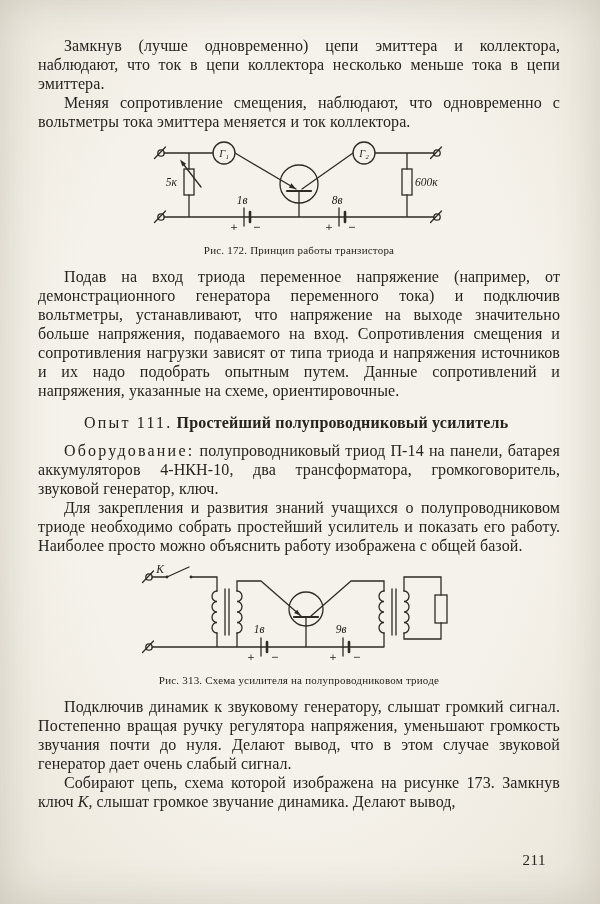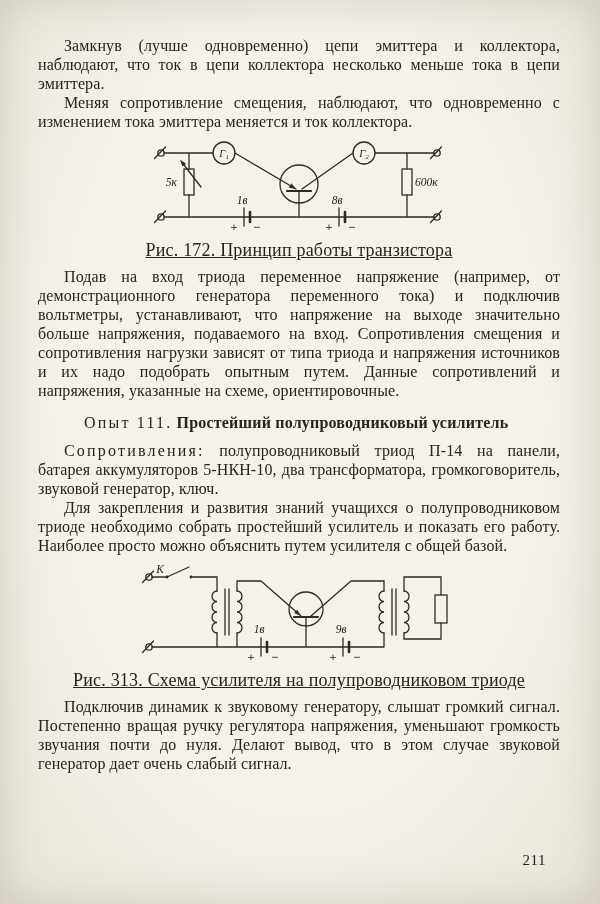--- a/index.html
+++ b/index.html
@@ -28,23 +28,23 @@
   }
   .spaced { letter-spacing: 2.2px; font-family: Liberation Serif, serif; }
   .exp-heading {
     margin: 13px 0 9px;
     padding-left: 46px;
     font-size: 16px;
     line-height: 19px;
     font-weight: normal;
   }
   .exp-heading .title { font-weight: bold; letter-spacing: .2px; text-align: right; }
-  .figure { margin: 8px 0 8px; text-align: center; text-decoration: underline; }
+  .figure { margin: 8px 0 8px; text-align: center; }
   .figure figcaption {
-    font-size: 18px;
+    font-size: 11px;
     line-height: 17px;
     margin-top: 3px;
     letter-spacing: .2px;
     text-align: center;
   }
   .wire { stroke: #2e2b25; stroke-width: 1.3; fill: none; stroke-linecap: round; }
   .arrow { fill: #2e2b25; stroke: none; }
   .dot { fill: #2e2b25; stroke: none; }
   .flbl { font: italic 10.5px "Liberation Serif", "DejaVu Serif", "DejaVu Sans", serif; fill: #26241f; stroke: none; }
   .fval { font: italic 11.5px "Liberation Serif", "DejaVu Serif", "DejaVu Sans", serif; fill: #26241f; stroke: none; }
@@ -56,21 +56,21 @@
     letter-spacing: .5px;
     margin-left: 36px;
   }
 </style>
 </head>
 <body>
 
 <div class="page">
 
   <p class="para">Замкнув (лучше одновременно) цепи эмиттера и коллектора, наблюдают, что ток в цепи коллектора несколько меньше тока в цепи эмиттера.</p>
-  <p class="para">Меняя сопротивление смещения, наблюдают, что одновременно с изменением тока эмиттера меняется и ток коллектора.</p>
+  <p class="para">Меняя сопротивление смещения, наблюдают, что одновременно с вольтметры тока эмиттера меняется и ток коллектора.</p>
 
   <figure class="figure">
     <svg width="300" height="96" viewBox="0 0 300 96">
       <defs>
         <g id="t172">
           <circle cx="0" cy="0" r="3.2"></circle>
           <line x1="-6.5" y1="5.5" x2="4.5" y2="-6"></line>
         </g>
       </defs>
       <g class="wire">
@@ -118,23 +118,23 @@
       <text class="fsign" x="180" y="91" text-anchor="middle">+</text>
       <text class="fsign" x="203" y="91" text-anchor="middle">−</text>
     </svg>
     <figcaption>Рис. 172. Принцип работы транзистора</figcaption>
   </figure>
 
   <p class="para">Подав на вход триода переменное напряжение (например, от демонстрационного генератора переменного тока) и подключив вольтметры, устанавливают, что напряжение на выходе значительно больше напряжения, подаваемого на вход. Сопротивления смещения и сопротивления нагрузки зависят от типа триода и напряжения источников и их надо подобрать опытным путем. Данные сопротивлений и напряжения, указанные на схеме, ориентировочные.</p>
 
   <h2 class="exp-heading"><span class="spaced">Опыт 111.</span> <span class="title">Простейший полупроводниковый усилитель</span></h2>
 
-  <p class="para"><span class="spaced">Сопротивления:</span><span> полупроводниковый триод П-14 на панели, батарея аккумуляторов 5-НКН-10, два трансформатора, громкоговоритель, звуковой генератор, ключ.</span></p>
+  <p class="para"><span class="spaced">Оборудование:</span><span> полупроводниковый триод П-14 на панели, батарея аккумуляторов 4-НКН-10, два трансформатора, громкоговоритель, звуковой генератор, ключ.</span></p>
 
-  <p class="para">Для закрепления и развития знаний учащихся о полупроводниковом триоде необходимо собрать простейший усилитель и показать его работу. Наиболее просто можно объяснить путем усилителя с общей базой.</p>
+  <p class="para">Для закрепления и развития знаний учащихся о полупроводниковом триоде необходимо собрать простейший усилитель и показать его работу. Наиболее просто можно объяснить работу изображена с общей базой.</p>
 
   <figure class="figure">
     <svg width="320" height="102" viewBox="0 0 320 102">
       <defs>
         <g id="t173">
           <circle cx="0" cy="0" r="3.2"></circle>
           <line x1="-6.5" y1="5.5" x2="4.5" y2="-6"></line>
         </g>
       </defs>
       <g class="wire">
@@ -179,16 +179,17 @@
       <text class="fsign" x="112" y="97" text-anchor="middle">+</text>
       <text class="fsign" x="136" y="97" text-anchor="middle">−</text>
       <text class="fsign" x="194" y="97" text-anchor="middle">+</text>
       <text class="fsign" x="218" y="97" text-anchor="middle">−</text>
     </svg>
     <figcaption>Рис. 313. Схема усилителя на полупроводниковом триоде</figcaption>
   </figure>
 
   <p class="para">Подключив динамик к звуковому генератору, слышат громкий сигнал. Постепенно вращая ручку регулятора напряжения, уменьшают громкость звучания почти до нуля. Делают вывод, что в этом случае звуковой генератор дает очень слабый сигнал.</p>
 
+  <p class="para"><span>Собирают цепь, схема которой изображена на рисунке 173. Замкнув ключ </span><i>К</i><span>, слышат громкое звучание динамика. Делают вывод,</span></p>
 
   <div class="page-num">211</div>
 
 </div>
 
 </body></html>

